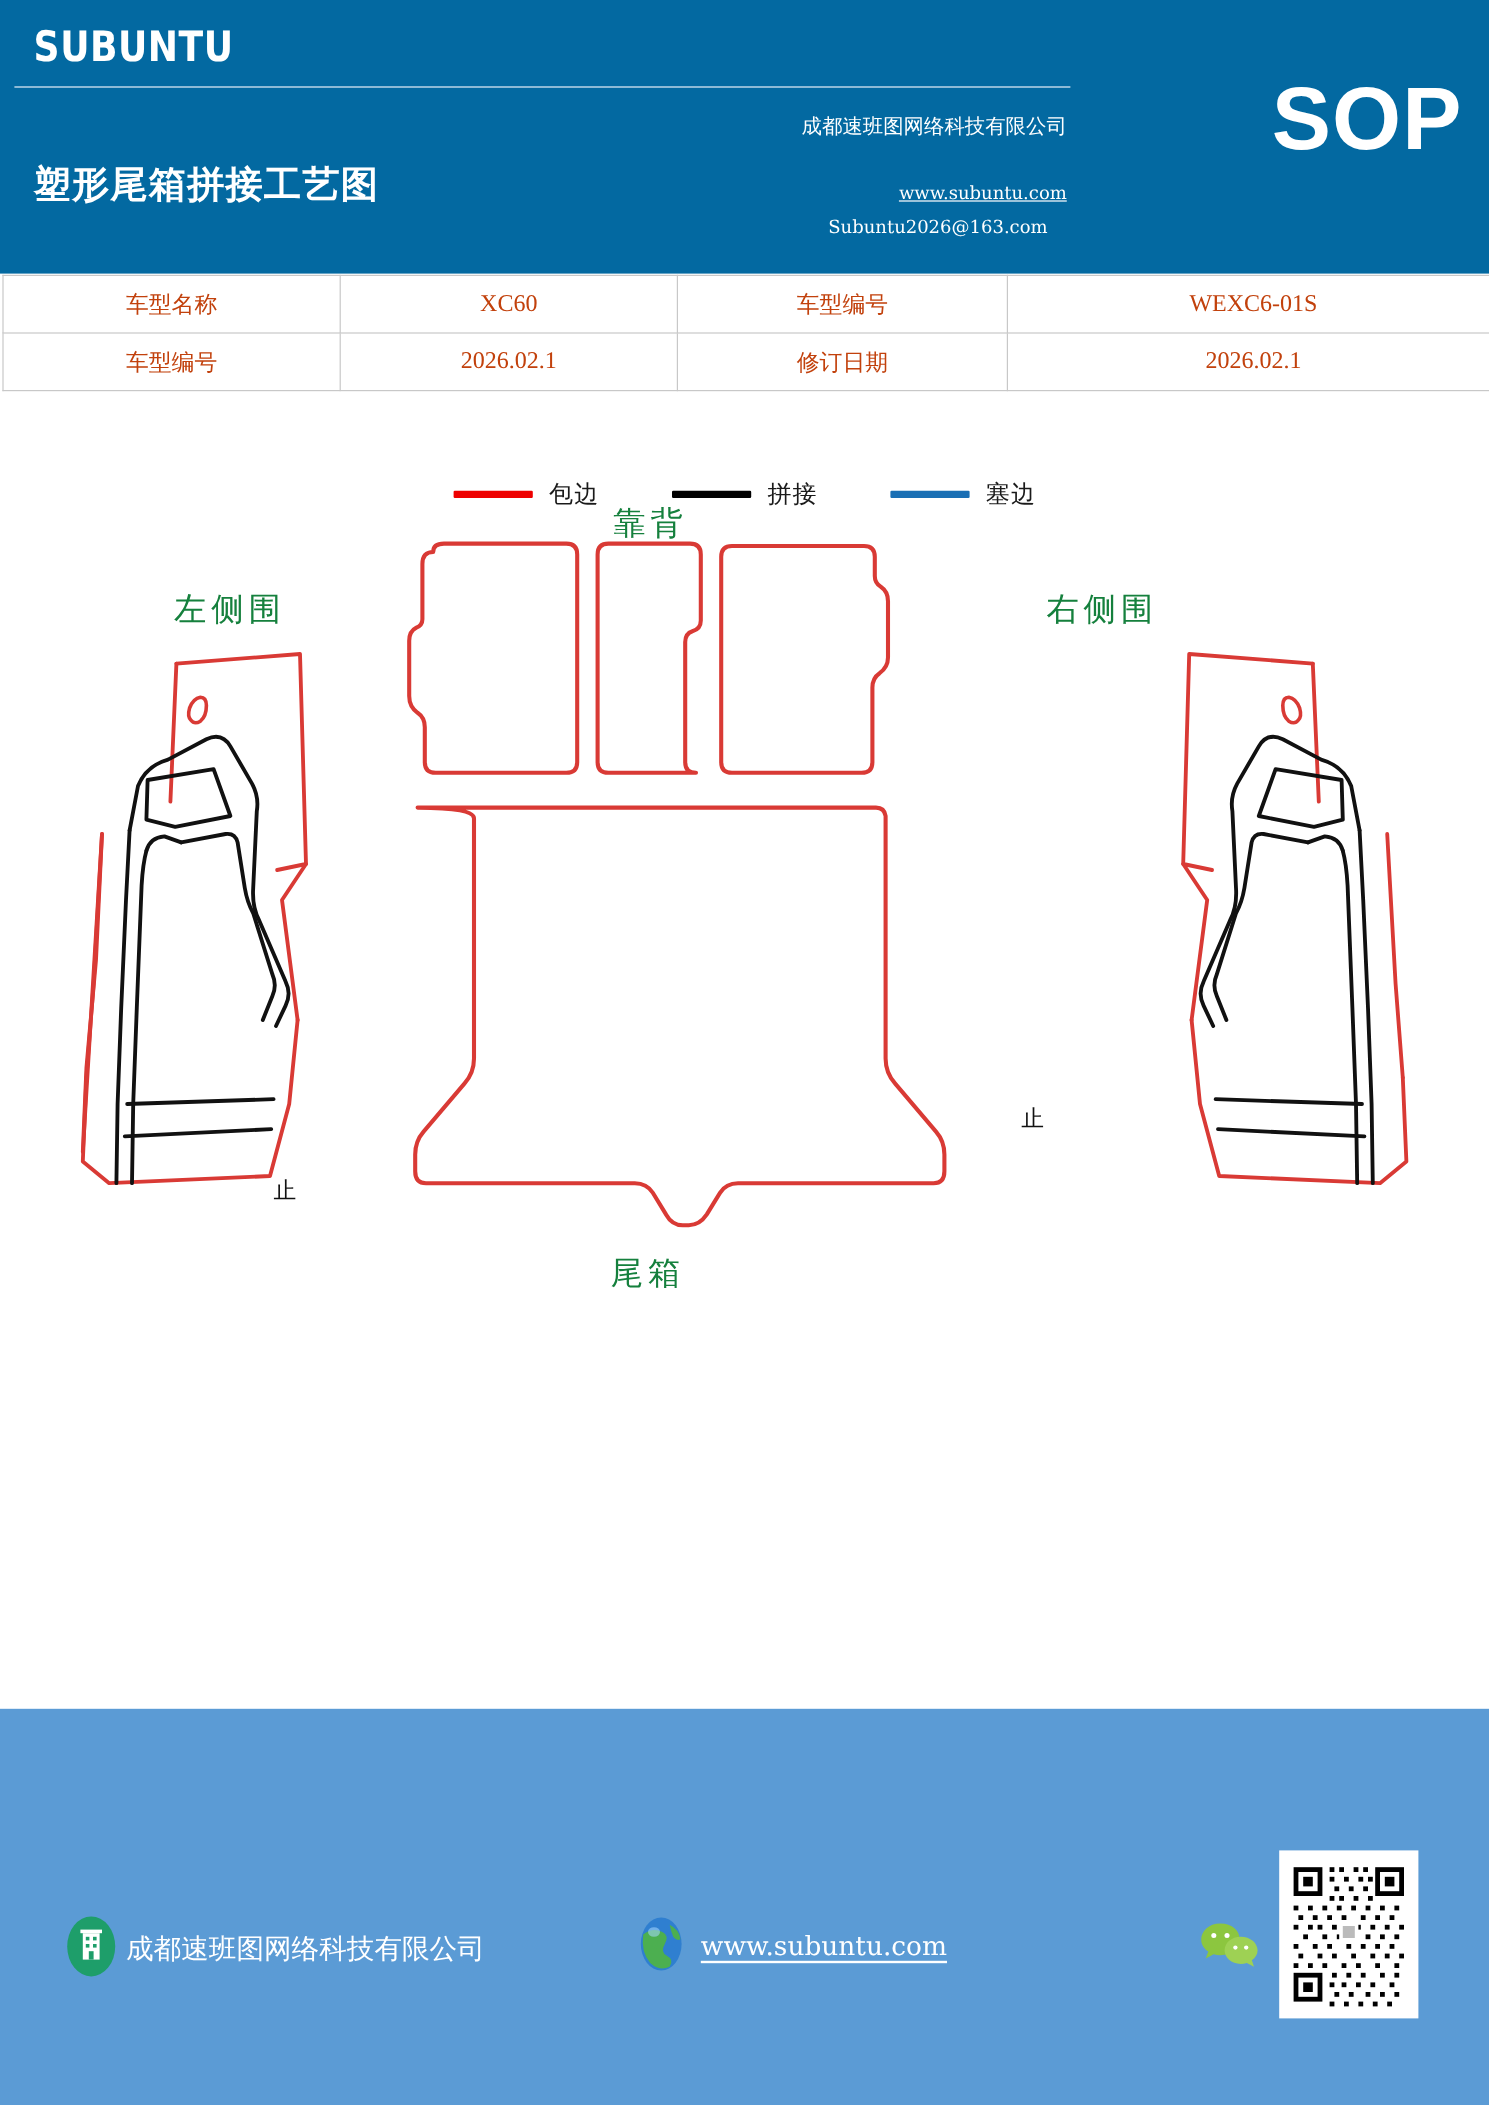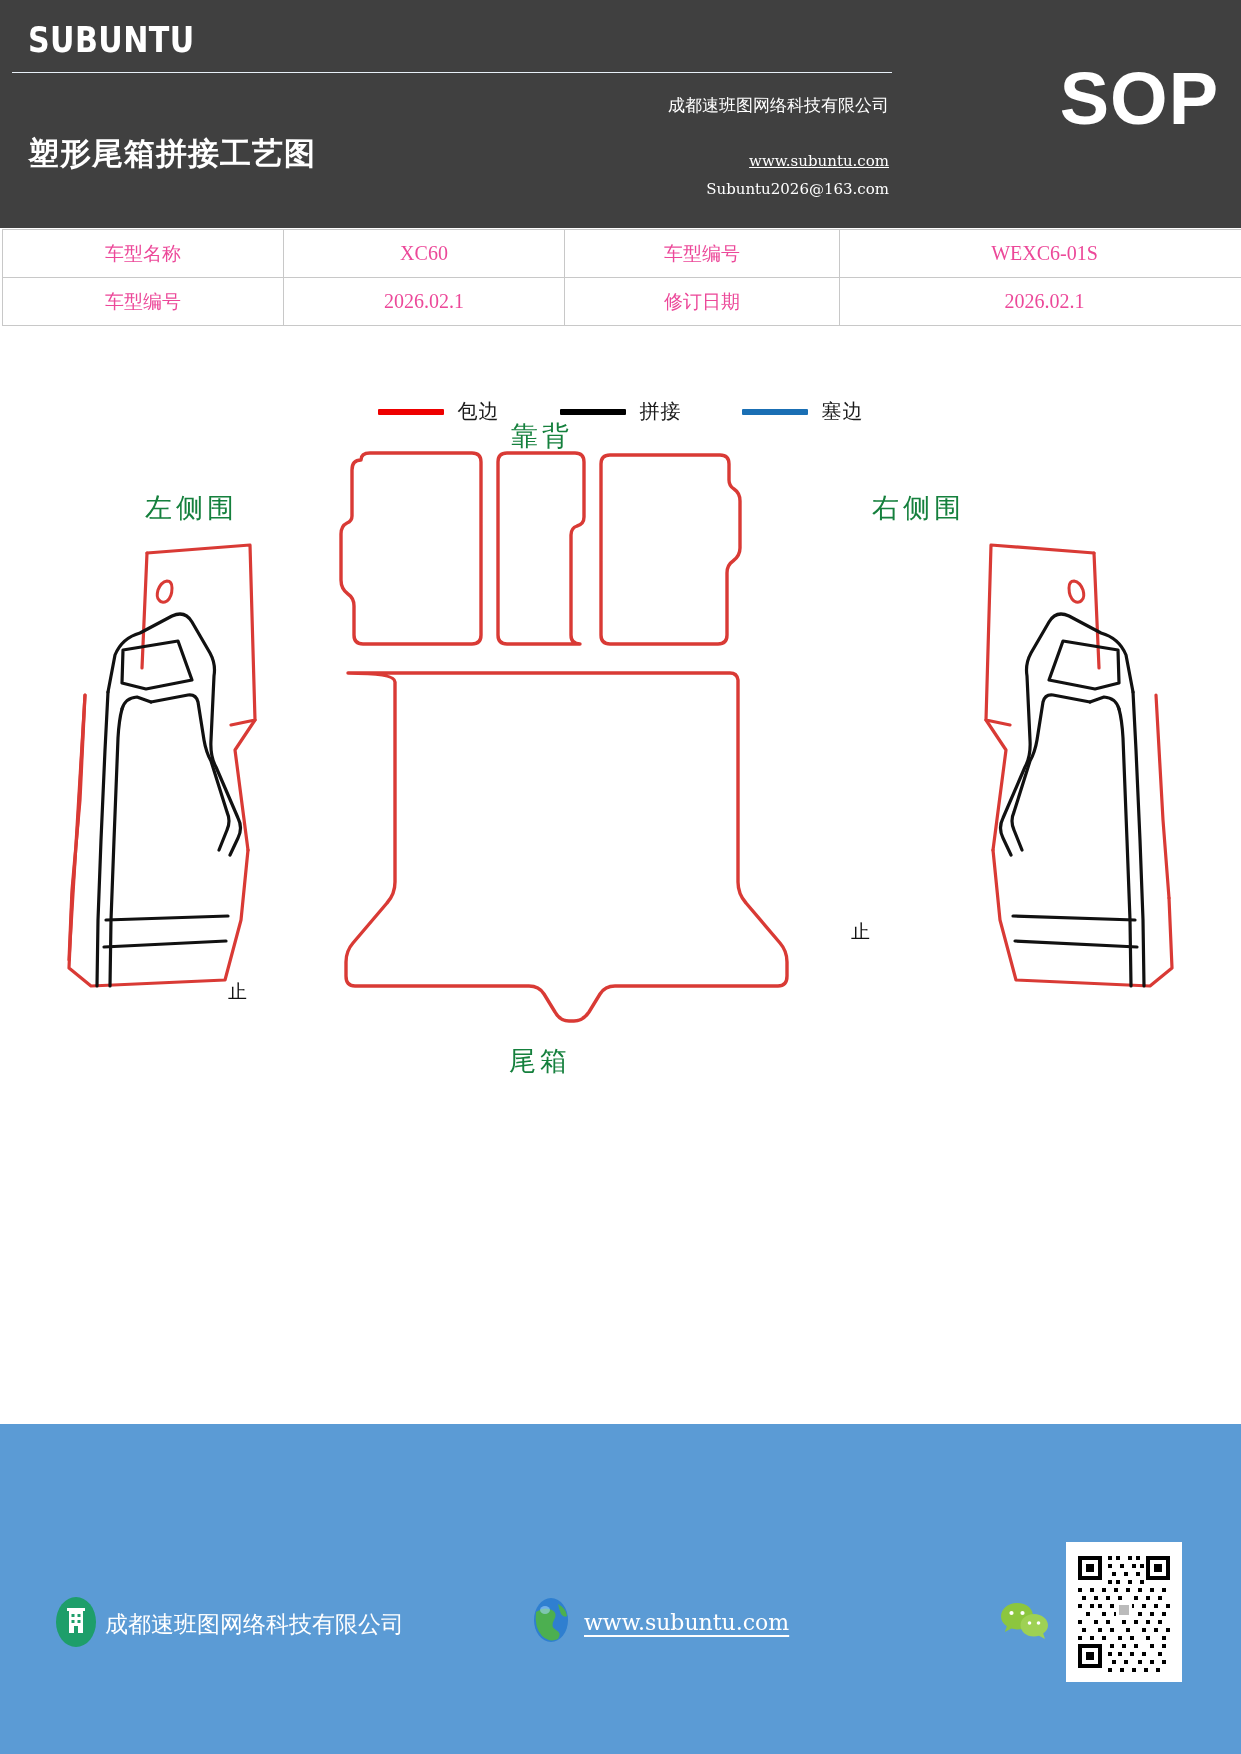--- a/index.html
+++ b/index.html
@@ -14,21 +14,21 @@
     position: relative;
     overflow: hidden;
   }
 
   
   .header {
     position: absolute;
     left: 0; top: 0;
     width: 1241px;
     height: 228px;
-    background: #404040;
+    background: #0369a1;
     box-sizing: border-box;
   }
   .brand-logo {
     position: absolute;
     left: 28px; top: 20px;
     font-family: "DejaVu Sans", sans-serif;
     font-weight: 700;
     font-size: 35px;
     letter-spacing: 0.5px;
     color: #ffffff;
@@ -63,21 +63,21 @@
     position: absolute;
     right: 352px; top: 152px;
     font-size: 15px;
     color: #ffffff;
     font-family: "DejaVu Serif", serif;
     text-decoration: underline;
     white-space: nowrap;
   }
   .header-mail {
     position: absolute;
-    right: 352px; top: 180px;
+    right: 368px; top: 180px;
     font-size: 15px;
     color: #ffffff;
     font-family: "DejaVu Serif", serif;
     white-space: nowrap;
   }
   .sop-badge {
     position: absolute;
     right: 22px; top: 62px;
     font-size: 74px;
     font-weight: 700;
@@ -94,21 +94,21 @@
     width: 1235px;
     border-collapse: collapse;
     table-layout: fixed;
   }
   .info-table td {
     border: 1px solid #c8c8c8;
     height: 45px;
     text-align: center;
     vertical-align: middle;
     font-size: 19px;
-    color: #ec4899;
+    color: #c2410c;
     font-family: "DejaVu Serif", serif;
   }
   .info-table td.val {
     font-family: Liberation Serif, serif;
     font-size: 20px;
   }
   .col-a { width: 278px; }
   .col-b { width: 278px; }
   .col-c { width: 272px; }
   .col-d { width: 407px; }

